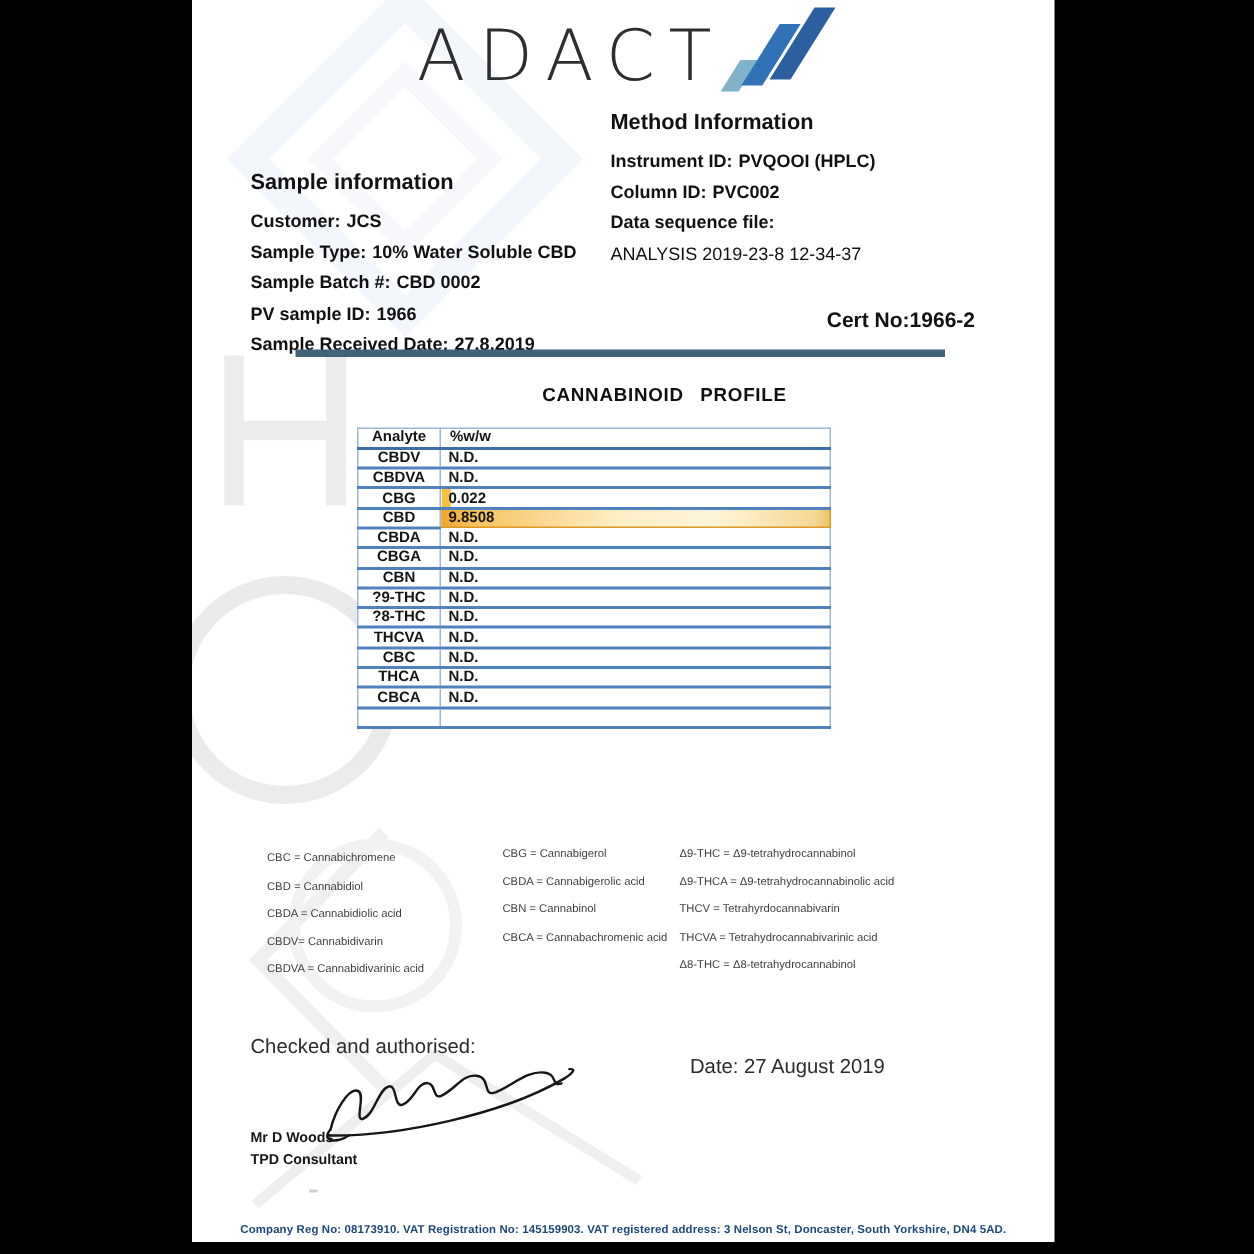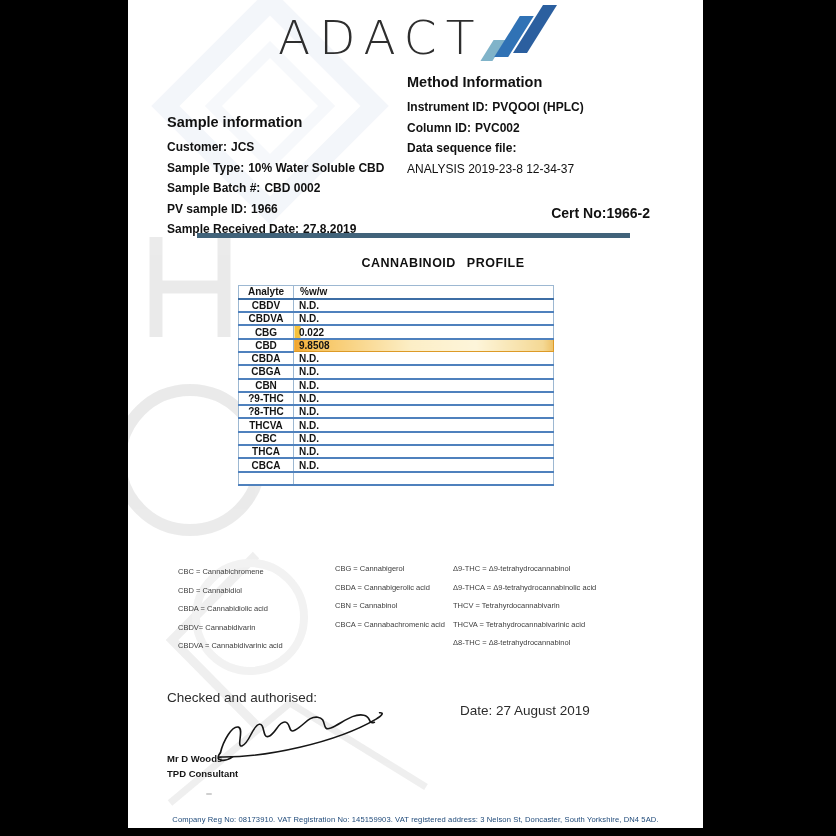--- a/index.html
+++ b/index.html
@@ -55,21 +55,21 @@
   .legend-col div { margin-bottom:10.5px; }
 
   
   .checked-label { position:absolute; left:39px; top:690px; font-size:13.5px; color:#2c2c2c; }
   .date-label { position:absolute; left:332px; top:690px; font-size:13.5px; color:#2c2c2c;margin-top:13px; }
   .sig { position:absolute; left:85px; top:706px; transform:rotate(-5deg); }
   .sig-name { position:absolute; left:39px; top:753px; font-size:9.5px; font-weight:700; color:#161616; }
   .sig-role { position:absolute; left:39px; top:768px; font-size:9.5px; font-weight:700; color:#161616; }
   .smudge { position:absolute; left:78px; top:793px; width:6px; height:2px; background:#cfcfcf; border-radius:2px; }
 
-  .footer-line { position:absolute; left:0; top:815px; width:575px; text-align:center; font-size:7.6px; font-weight:400; color:#1d4878; letter-spacing:.1px; }
+  .footer-line { position:absolute; left:0; top:815px; width:575px; text-align:center; font-size:7.6px; font-weight:700; color:#1d4878; letter-spacing:.1px; }
 </style>
 </head>
 <body>
 
 <div class="stage">
   <div class="page">
 
     <div class="wm wm-diamond"></div>
     <div class="wm wm-diamond2"></div>
     <svg class="wm" style="left:0;top:225px;" width="180" height="330">

